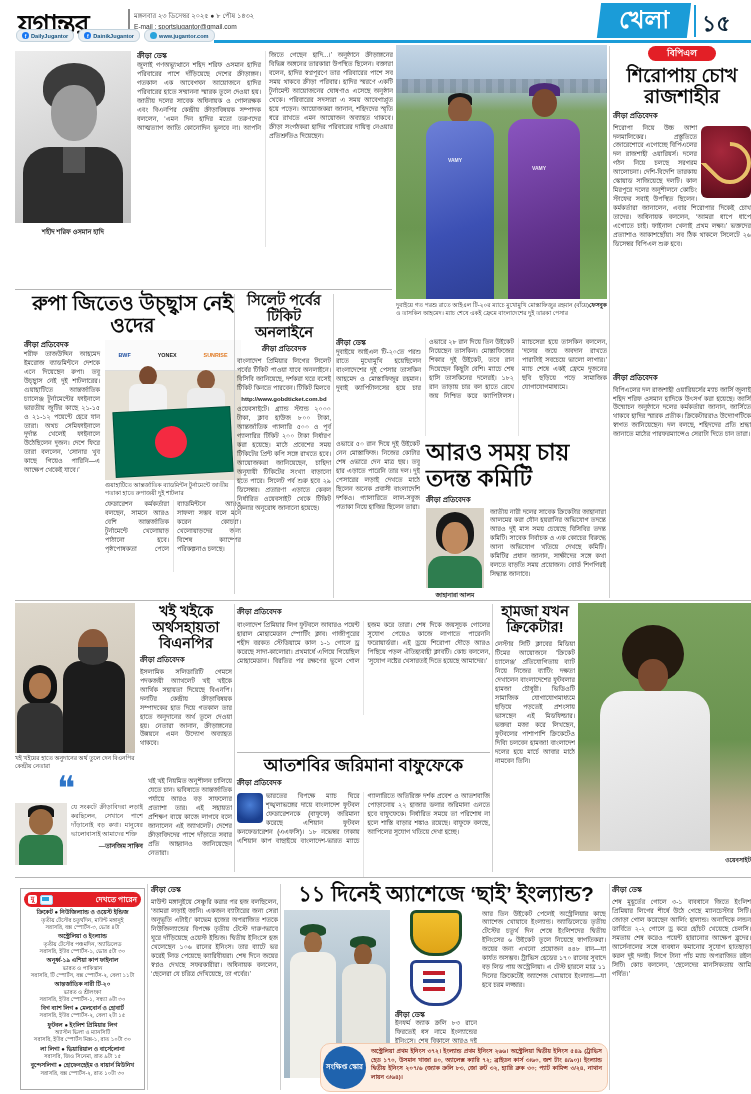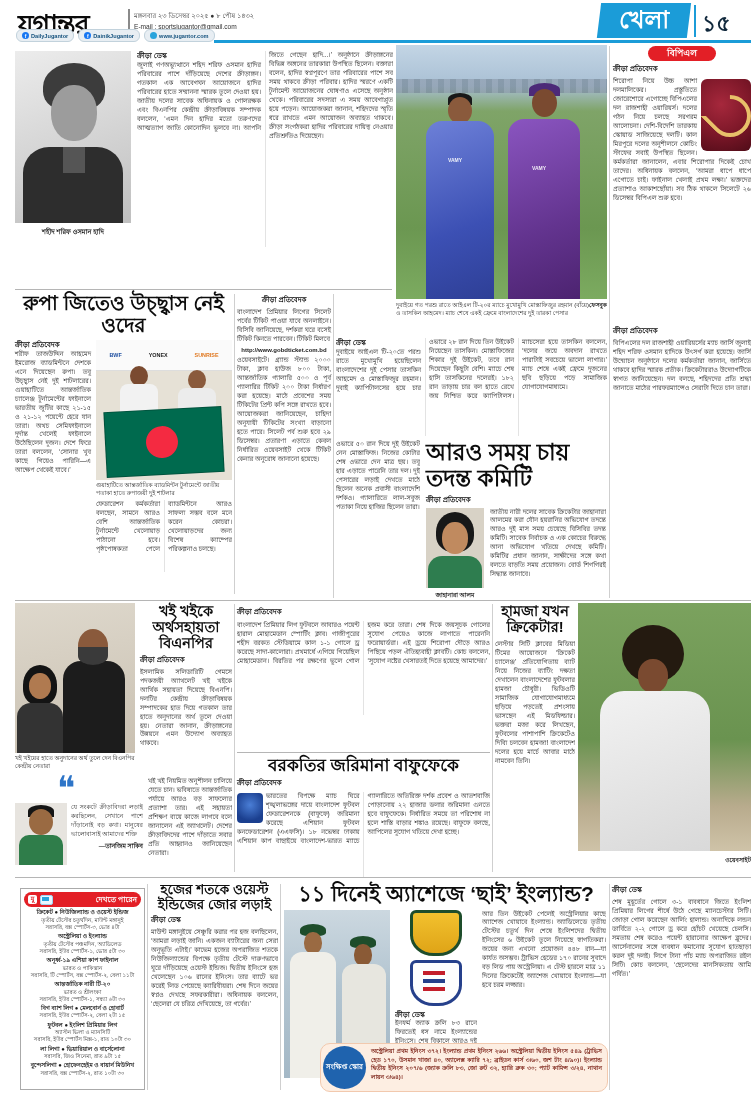--- a/index.html
+++ b/index.html
@@ -59,21 +59,21 @@
   #st-bpl{left:613px;top:46px;width:138px;}
   .badge-red{width:68px;height:15px;margin:0 auto;background:#e31f26;border-radius:9px;color:#fff;
              font-size:9px;font-weight:bold;display:flex;align-items:center;justify-content:center;}
   #st-bpl .h-a{font-size:19px;margin-top:4px;}
   .rj-logo{float:right;width:50px;height:72px;margin:2px 0 2px 4px;border-radius:6px;
            background:radial-gradient(circle at 40% 35%,#a6283c,#7c1728 55%,#4f0c18);position:relative;}
   .rj-swirl{position:absolute;left:8px;top:16px;width:34px;height:34px;border:4px solid #e8c06a;
             border-radius:50% 50% 50% 0;transform:rotate(45deg);border-left-color:transparent;}
   #st-bpl .h-b{font-size:15.5px;margin-top:8px;}
   
-  #st-rupa{left:15px;top:292px;width:217px;}
+  #st-rupa{left:24px;top:292px;width:217px;}
   #st-rupa .headline{font-size:20px;}
   .rupa-row{display:flex;margin-top:3px;}
   .rupa-left{width:76px;}
   .rupa-right{width:136px;margin-left:5px;}
   .ph-bad{width:136px;height:140px;background:#e6e1d6;}
   .bad-banner{position:absolute;left:0;top:0;width:136px;height:30px;background:#fafafa;border-bottom:1px solid #ddd;
               display:flex;align-items:center;justify-content:space-around;font-size:5.4px;font-weight:bold;}
   .bwf{color:#1f4fa0;} .yonex{color:#222;} .sunrise{color:#e07820;}
   .bad-h1{position:absolute;left:34px;top:26px;width:18px;height:20px;border-radius:50%;background:#7a4a30;}
   .bad-h2{position:absolute;left:92px;top:30px;width:18px;height:20px;border-radius:50%;background:#8a5a3c;}
@@ -247,20 +247,21 @@
     <div class="pm-logo" style="left:52px;top:112px;">VAMY</div>
     <div class="pm-logo" style="left:136px;top:120px;">VAMY</div>
   </div>
   <div class="abs cap" id="cap-main" style="text-align:justify;">
     <span class="credit">ফেসবুক</span>
     <span>দুবাইয়ে গত পরশু রাতে আইএল টি-২০র ম্যাচে মুখোমুখি মোস্তাফিজুর রহমান (বাঁয়ে) ও তাসকিন আহমেদ। ম্যাচ শেষে একই ফ্রেমে বাংলাদেশের দুই তারকা পেসার</span>
   </div>
 
   <div class="abs" id="st-bpl">
     <div class="badge-red">বিপিএল</div>
+    <div class="headline h-a">শিরোপায় চোখ রাজশাহীর</div>
     <div class="byline">ক্রীড়া প্রতিবেদক</div>
     <div class="body-txt" style="height:246px;overflow:hidden;">
       <span class="rj-logo">
           <span class="rj-swirl"></span>
         </span>
       <span>শিরোপা নিয়ে উচ্চ আশা দলমালিকের। প্রস্তুতিতে জোরেশোরে এগোচ্ছে বিপিএলের দল রাজশাহী ওয়ারিয়র্স। দলের গঠন নিয়ে চলছে সরগরম আলোচনা। দেশি-বিদেশি তারকায় স্কোয়াড সাজিয়েছে দলটি। কাল মিরপুরে দলের অনুশীলনে কোচিং স্টাফের সবাই উপস্থিত ছিলেন। কর্মকর্তারা জানালেন, এবার শিরোপার দিকেই চোখ তাদের। অধিনায়ক বললেন, ‘আমরা ধাপে ধাপে এগোতে চাই। ফাইনাল খেলাই প্রথম লক্ষ্য।’ ভক্তদের প্রত্যাশাও আকাশছোঁয়া। সব ঠিক থাকলে সিলেটে ২৬ ডিসেম্বর বিপিএল শুরু হবে।</span>
     </div>
     <div class="byline">ক্রীড়া প্রতিবেদক</div>
     <div class="body-txt" style="height:122px;overflow:hidden;">বিপিএলের দল রাজশাহী ওয়ারিয়র্সের ম্যাচ জার্সি জুলাই শহিদ শরিফ ওসমান হাদিকে উৎসর্গ করা হয়েছে। জার্সি উন্মোচন অনুষ্ঠানে দলের কর্মকর্তারা জানান, জার্সিতে থাকবে হাদির স্মারক প্রতীক। ক্রিকেটাররাও উদ্যোগটিকে স্বাগত জানিয়েছেন। দল বলছে, শহিদদের প্রতি শ্রদ্ধা জানাতে মাঠের পারফরম্যান্সেও সেরাটা দিতে চান তারা।</div>
   </div>
@@ -289,20 +290,21 @@
             </div>
         </div>
         <div class="cap rupa-cap">গুয়াহাটিতে আন্তর্জাতিক ব্যাডমিন্টন টুর্নামেন্টে জাতীয় পতাকা হাতে রুপাজয়ী দুই শাটলার</div>
         <div class="body-txt cols2" style="height:72px;overflow:hidden;margin-top:2px;">ফেডারেশন কর্মকর্তারা বলছেন, সামনে আরও বেশি আন্তর্জাতিক টুর্নামেন্টে খেলোয়াড় পাঠানো হবে। পৃষ্ঠপোষকতা পেলে ব্যাডমিন্টনে আরও সাফল্য সম্ভব বলে মনে করেন কোচরা। খেলোয়াড়দের জন্য বিশেষ ক্যাম্পের পরিকল্পনাও চলছে।</div>
       </div>
     </div>
   </div>
   <div class="vrule" style="left:234px;top:294px;height:300px;"></div>
 
   <div class="abs" id="st-sylhet">
+    <div class="headline">সিলেট পর্বের টিকিট অনলাইনে</div>
     <div class="byline" style="text-align:center;">ক্রীড়া প্রতিবেদক</div>
     <div class="body-txt">
       <span>বাংলাদেশ প্রিমিয়ার লিগের সিলেট পর্বের টিকিট পাওয়া যাবে অনলাইনে। বিসিবি জানিয়েছে, দর্শকরা ঘরে বসেই টিকিট কিনতে পারবেন। টিকিট মিলবে</span>
       <div class="url-line">http://www.gobdticket.com.bd</div>
       <span>ওয়েবসাইটে। গ্র্যান্ড স্ট্যান্ড ২০০০ টাকা, ক্লাব হাউজ ৮০০ টাকা, আন্তর্জাতিক গ্যালারি ৫০০ ও পূর্ব গ্যালারির টিকিট ২০০ টাকা নির্ধারণ করা হয়েছে। মাঠে প্রবেশের সময় টিকিটের প্রিন্ট কপি সঙ্গে রাখতে হবে। আয়োজকরা জানিয়েছেন, চাহিদা অনুযায়ী টিকিটের সংখ্যা বাড়ানো হতে পারে। সিলেট পর্ব শুরু হবে ২৯ ডিসেম্বর। প্রতারণা এড়াতে কেবল নির্ধারিত ওয়েবসাইট থেকে টিকিট কেনার অনুরোধ জানানো হয়েছে।</span>
     </div>
   </div>
   <div class="vrule" style="left:333px;top:294px;height:304px;"></div>
 
   <div class="abs" id="st-taskin">
@@ -371,21 +373,21 @@
   </div>
   <div class="vrule" style="left:234px;top:604px;height:268px;"></div>
 
   <div class="abs" id="st-moha">
     <div class="byline">ক্রীড়া প্রতিবেদক</div>
     <div class="moha-body body-txt cols2">বাংলাদেশ প্রিমিয়ার লিগ ফুটবলে আবারও পয়েন্ট হারাল মোহামেডান স্পোর্টিং ক্লাব। গাজীপুরের শহীদ বরকত স্টেডিয়ামে কাল ১-১ গোলে ড্র করেছে সাদা-কালোরা। প্রথমার্ধে এগিয়ে গিয়েছিল মোহামেডান। বিরতির পর রক্ষণের ভুলে গোল হজম করে তারা। শেষ দিকে জয়সূচক গোলের সুযোগ পেয়েও কাজে লাগাতে পারেননি ফরোয়ার্ডরা। এই ড্রয়ে শিরোপা দৌড়ে আরও পিছিয়ে পড়ল ঐতিহ্যবাহী ক্লাবটি। কোচ বললেন, ‘সুযোগ নষ্টের খেসারতই দিতে হয়েছে আমাদের।’</div>
   </div>
   <div class="hrule" style="left:237px;top:752px;width:253px;"></div>
 
   <div class="abs" id="st-afc">
-    <div class="headline">বরকতির জরিমানা বাফুফেকে</div>
+    <div class="headline">আতশবির জরিমানা বাফুফেকে</div>
     <div class="byline">ক্রীড়া প্রতিবেদক</div>
     <div class="afc-body body-txt cols2">
       <span class="bff-logo"></span>
       <span>ভারতের বিপক্ষে ম্যাচ ঘিরে শৃঙ্খলাভঙ্গের দায়ে বাংলাদেশ ফুটবল ফেডারেশনকে (বাফুফে) জরিমানা করেছে এশিয়ান ফুটবল কনফেডারেশন (এএফসি)। ১৮ নভেম্বর ঢাকায় এশিয়ান কাপ বাছাইয়ে বাংলাদেশ-ভারত ম্যাচে গ্যালারিতে অতিরিক্ত দর্শক প্রবেশ ও আতশবাজি পোড়ানোয় ২২ হাজার ডলার জরিমানা গুনতে হবে বাফুফেকে। নির্ধারিত সময়ে তা পরিশোধ না হলে শাস্তি বাড়ার শঙ্কাও রয়েছে। বাফুফে বলছে, আপিলের সুযোগ খতিয়ে দেখা হচ্ছে।</span>
     </div>
   </div>
   <div class="vrule" style="left:492px;top:604px;height:268px;"></div>
 
   <div class="abs" id="st-hamza">
     <div class="hz-left">
@@ -442,21 +444,20 @@
         <span class="l">সরাসরি, জিও সিনেমা, রাত ৯টা ১৫</span>
       </div>
     <div class="tv-item">
         <span class="t">বুন্দেসলিগা ● হোফেনহেইম ও বায়ার্ন মিউনিখ</span>
         <span class="l">সরাসরি, বক্স স্পোর্টস-২, রাত ১০টা ৩০</span>
       </div>
   </div>
   <div class="vrule" style="left:147px;top:884px;height:206px;"></div>
 
   <div class="abs" id="st-hodge">
-    <div class="headline">হজের শতকে ওয়েস্ট ইন্ডিজের জোর লড়াই</div>
     <div class="byline">ক্রীড়া ডেস্ক</div>
     <div class="body-txt" style="height:146px;overflow:hidden;">মাউন্ট মঙ্গানুইয়ে সেঞ্চুরি করার পর হজ বলছিলেন, ‘আমরা লড়াই জানি। একজন ব্যাটারের জন্য সেরা অনুভূতি এটাই।’ কাভেম হজের অপরাজিত শতকে নিউজিল্যান্ডের বিপক্ষে তৃতীয় টেস্টে দারুণভাবে ঘুরে দাঁড়িয়েছে ওয়েস্ট ইন্ডিজ। দ্বিতীয় ইনিংসে হজ খেলেছেন ১০৬ রানের ইনিংস। তার ব্যাটে ভর করেই লিড পেয়েছে ক্যারিবীয়রা। শেষ দিনে জয়ের স্বপ্নও দেখছে সফরকারীরা। অধিনায়ক বললেন, ‘ছেলেরা যে চরিত্র দেখিয়েছে, তা গর্বের।’</div>
   </div>
   <div class="vrule" style="left:280px;top:884px;height:206px;"></div>
 
   <div class="abs" id="st-ashes">
     <div class="headline">১১ দিনেই অ্যাশেজে ‘ছাই’ ইংল্যান্ড?</div>
     <div class="ash-row">
       <div class="ph ph-ash">
         <div class="ash-cap1"></div>

